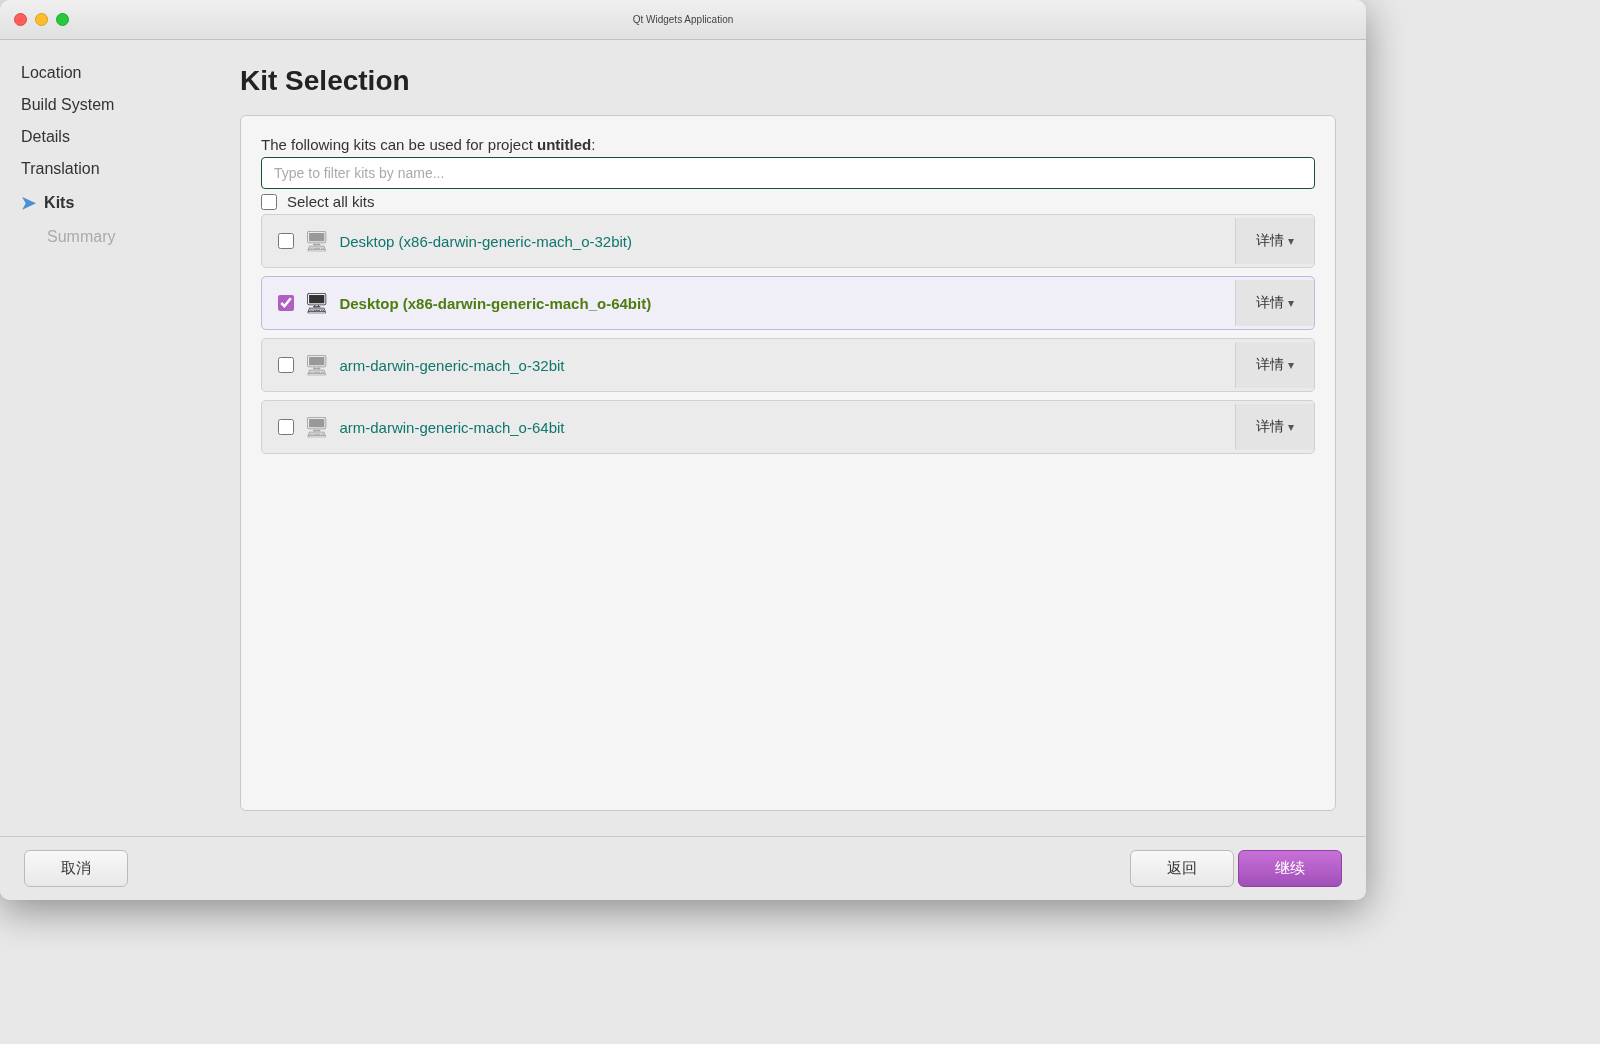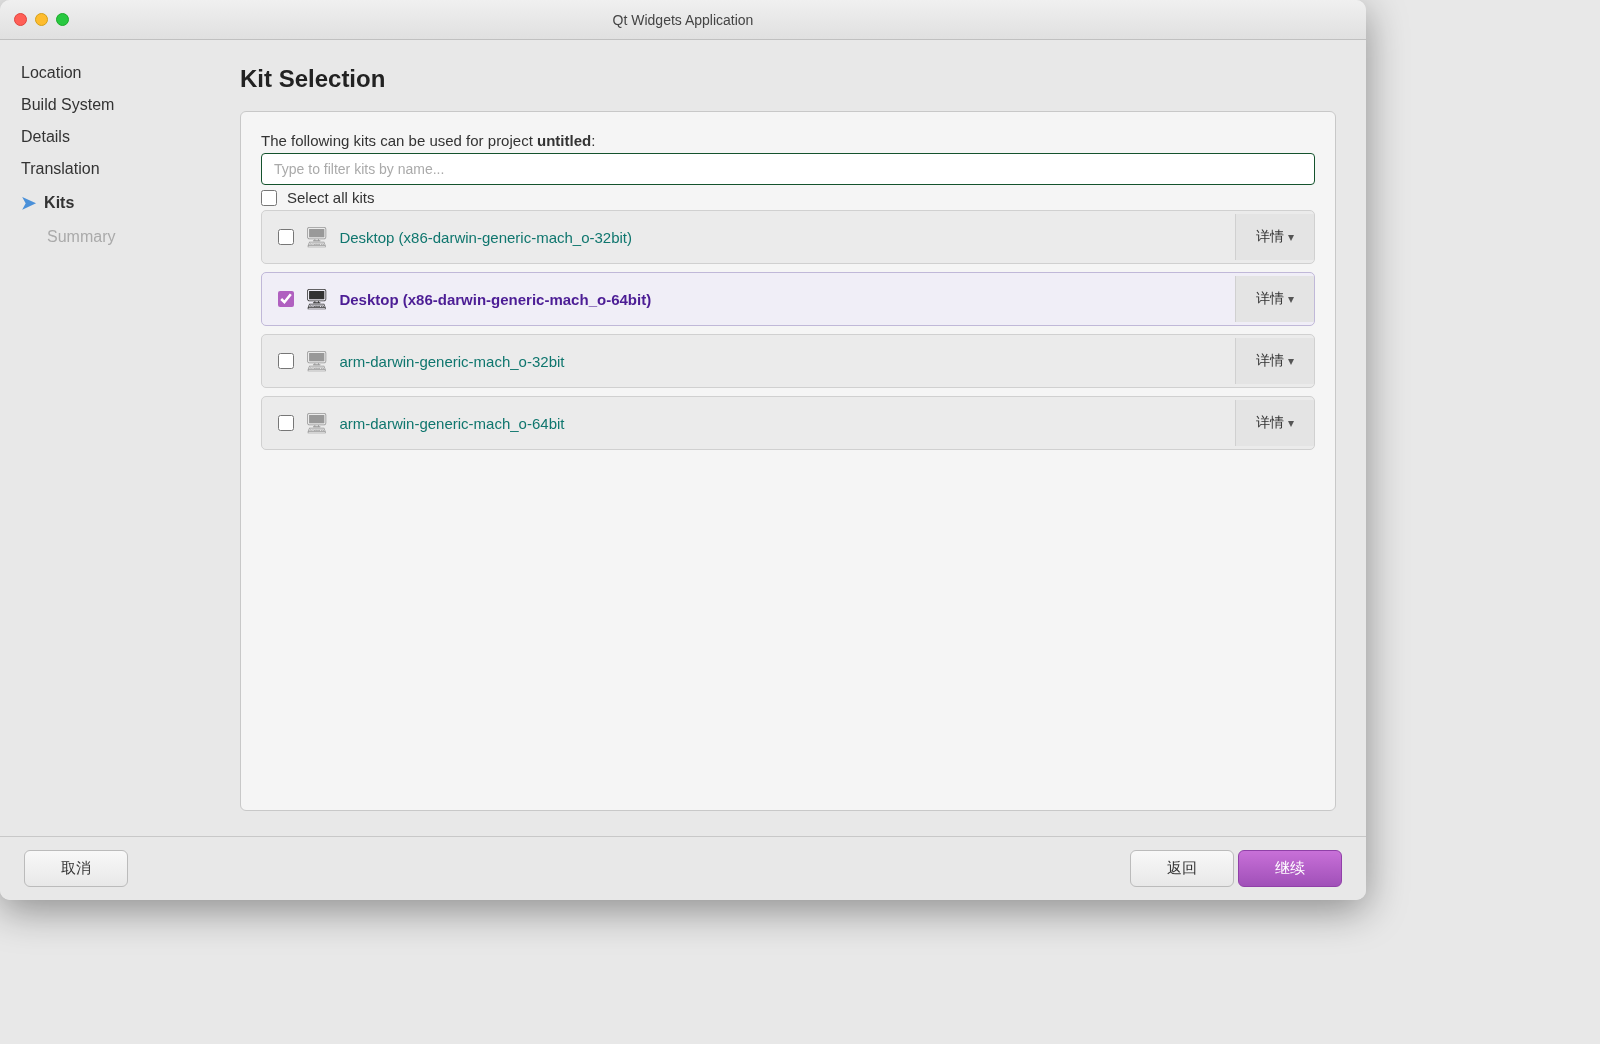--- a/index.html
+++ b/index.html
@@ -21,21 +21,21 @@
       background: linear-gradient(180deg, #f0f0f0 0%, #e0e0e0 100%);
       height: 40px;
       display: flex;
       align-items: center;
       justify-content: center;
       position: relative;
       border-bottom: 1px solid #c0c0c0;
       flex-shrink: 0;
     }
     .titlebar-title {
-      font-size: 14px;
+      font-size: 10px;
       color: #444;
       font-weight: 500;
     }
     .traffic-lights {
       position: absolute;
       left: 14px;
       display: flex;
       gap: 8px;
       align-items: center;
     }
@@ -89,21 +89,21 @@
 
     
     .content {
       flex: 1;
       padding: 25px 30px;
       display: flex;
       flex-direction: column;
       overflow: hidden;
     }
     .page-title {
-      font-size: 24px;
+      font-size: 28px;
       font-weight: 700;
       color: #222;
       margin-bottom: 18px;
     }
 
     .kit-panel {
       border: 1px solid #c8c8c8;
       border-radius: 6px;
       background: #f5f5f5;
       padding: 20px;
@@ -193,21 +193,21 @@
     .monitor-icon.active-monitor {
       color: #333;
     }
 
     .kit-name {
       font-size: 15px;
       color: #0f766e;
     }
     .kit-name.active-name {
       font-weight: 700;
-      color: #4c1d95;
+      color: #4d7c0f;
     }
 
     .kit-detail-btn {
       display: flex;
       align-items: center;
       gap: 4px;
       padding: 14px 20px;
       border-left: 1px solid #d0d0d0;
       background: #e4e4e4;
       cursor: pointer;

